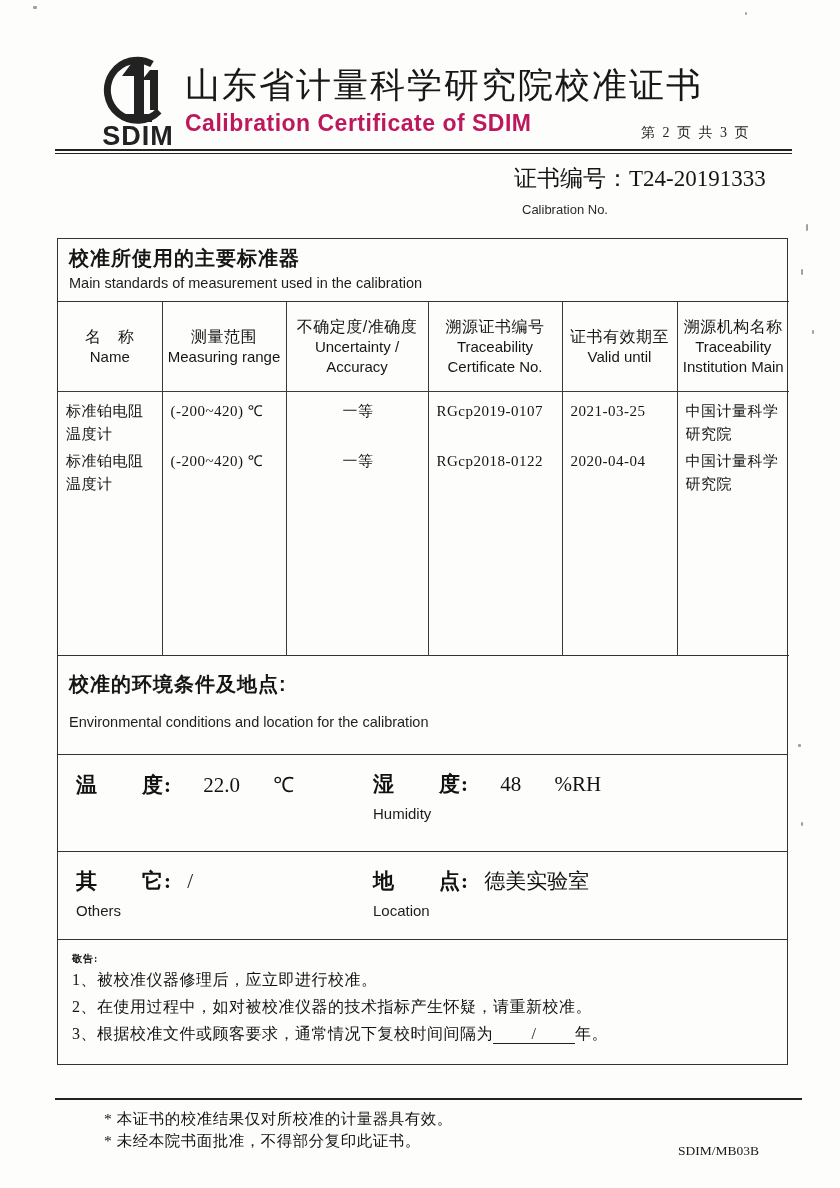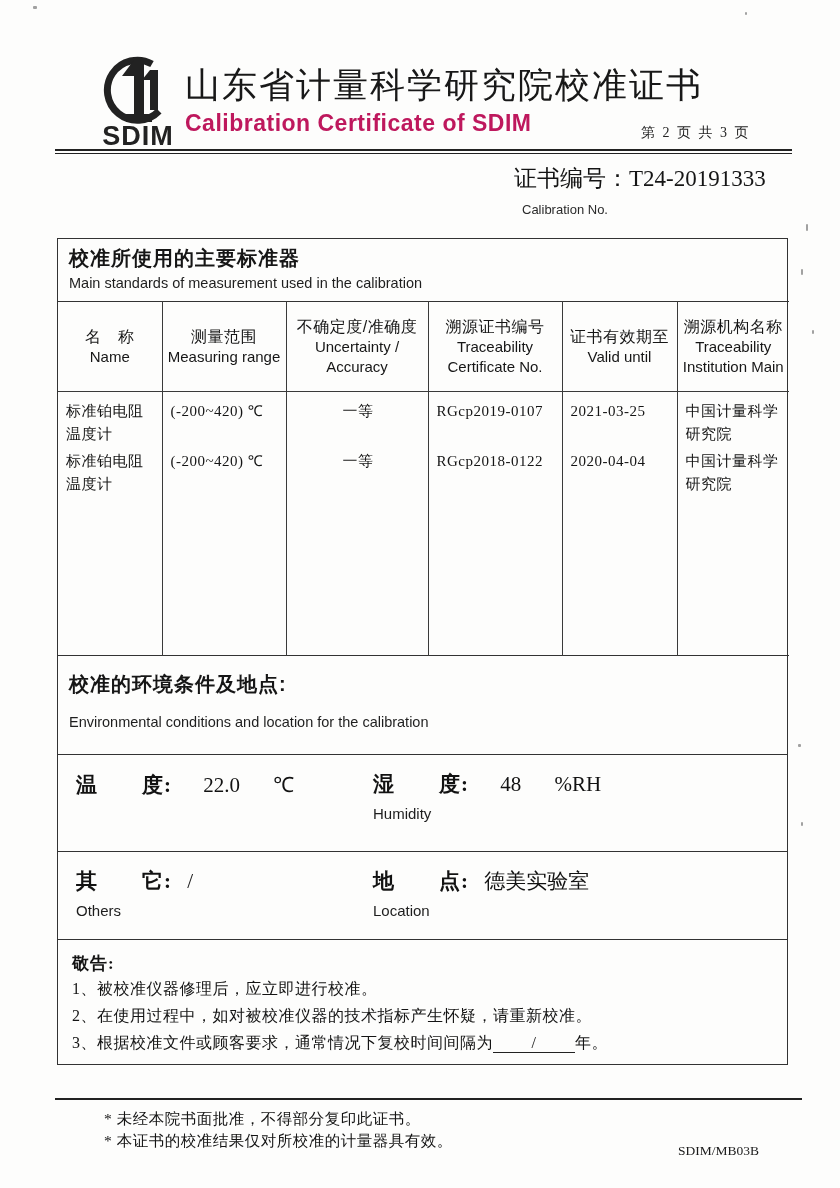--- a/index.html
+++ b/index.html
@@ -105,21 +105,21 @@
     font-size:21px; color:#121212; white-space:nowrap;
   }
   .env-label { font-weight:bold; letter-spacing:1px; }
   .env-value { margin-left:26px; }
   .env-unit  { margin-left:28px; }
   .env-value-tight { margin-left:10px; }
   .env-en { font-size:15px; color:#1d1d1d; margin-top:7px; font-family:"Liberation Sans", sans-serif; }
   
   .notice { border-top:1.5px solid #333; height:128px; padding:12px 10px 0 14px; }
   .notice-title {
-    font-size:17px; font-weight:600; color:#141414;
+    font-size:10px; font-weight:600; color:#141414;
     font-family:"Liberation Serif", serif; letter-spacing:1px;
   }
   .notice-item {
     font-size:16px; color:#141414; line-height:27px;
     font-family:"Liberation Serif", serif; letter-spacing:0.5px;
     white-space:nowrap;
   }
   .blank-underline {
     display:inline-block; width:82px; text-align:center;
     border-bottom:1px solid #222; line-height:18px;
@@ -294,22 +294,22 @@
       <div class="notice-item">2、在使用过程中，如对被校准仪器的技术指标产生怀疑，请重新校准。</div>
       <div class="notice-item">
         <span>3、根据校准文件或顾客要求，通常情况下复校时间间隔为</span><span class="blank-underline">/</span><span>年。</span>
       </div>
     </div>
 
   </div>
 
   <div class="footer-rule"></div>
   <div class="footnotes">
+    <div class="footnote">* 本证书的校准结果仅对所校准的计量器具有效。</div>
     <div class="footnote">* 未经本院书面批准，不得部分复印此证书。</div>
-    <div class="footnote">* 本证书的校准结果仅对所校准的计量器具有效。</div>
   </div>
   <div class="form-code">SDIM/MB03B</div>
 
   <div class="speck" style="left:33px; top:6px; width:4px; height:3px;"></div>
   <div class="speck" style="left:745px; top:12px; width:2px; height:3px;"></div>
   <div class="speck" style="left:806px; top:224px; width:2px; height:7px;"></div>
   <div class="speck" style="left:801px; top:269px; width:2px; height:6px;"></div>
   <div class="speck" style="left:812px; top:330px; width:2px; height:4px;"></div>
   <div class="speck" style="left:798px; top:744px; width:3px; height:3px;"></div>
   <div class="speck" style="left:801px; top:822px; width:2px; height:4px;"></div>

